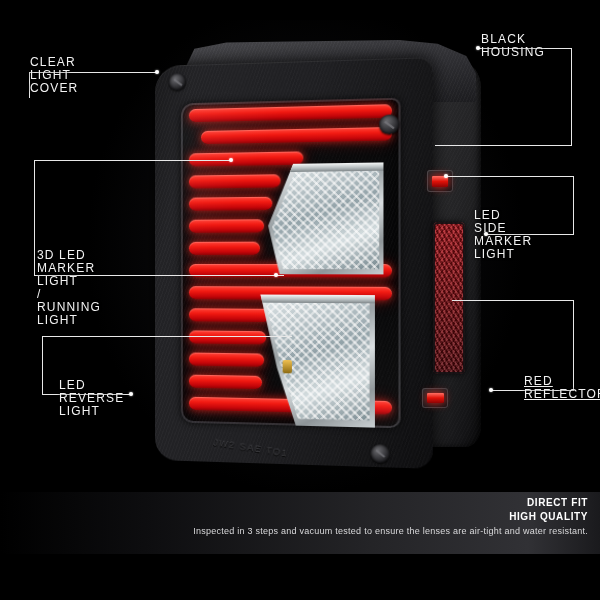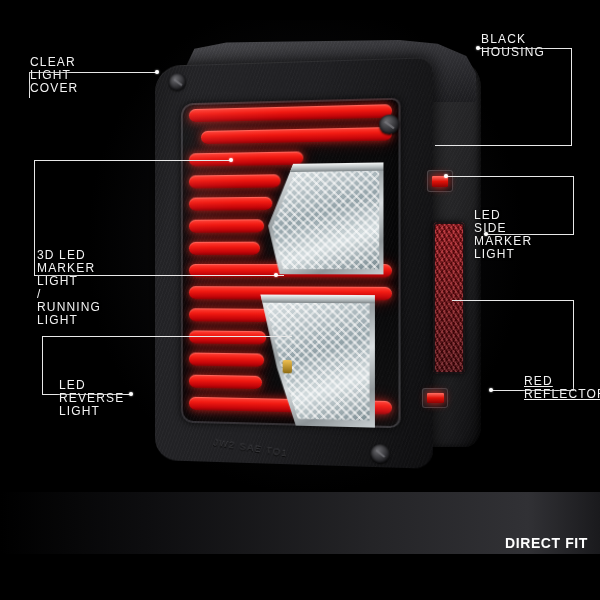--- a/index.html
+++ b/index.html
@@ -274,25 +274,24 @@
     background: linear-gradient(90deg,#000000 0%, #0d0d0f 24%, #242427 62%, #313135 88%, #1a1a1d 100%);
     z-index:15;
   }
   .feature-band .rows{
     position:absolute;
     right:12px; top:4px;
     text-align:right;
   }
   .f-title{
     color:#ffffff;
-    font-size:14px;
+    font-size:10px;
     font-weight:bold;
     letter-spacing:0.6px;
     line-height:14px;
-    margin-top:40px;
   }
   .f-desc{
     color:#d9d9db;
     font-size:9px;
     letter-spacing:0.25px;
     line-height:14px;
     margin-bottom:5px;
   }
 </style>
 </head>
@@ -407,16 +406,18 @@
     <div class="txt" style="left:524px; top:375px;text-decoration:underline;">RED REFLECTOR</div>
   </div>
   <div class="lead h" style="left:491px; top:390px; width:83px;"></div>
   <div class="lead v" style="left:573px; top:300px; height:90px;"></div>
   <div class="lead h" style="left:452px; top:300px; width:122px;"></div>
   <div class="dot" style="left:489px; top:388px;"></div>
 
   <div class="feature-band">
     <div class="rows">
       <div class="f-title">DIRECT FIT</div>
+      <div class="f-title">HIGH QUALITY</div>
+      <div class="f-desc">Inspected in 3 steps and vacuum tested to ensure the lenses are air-tight and water resistant.</div>
     </div>
   </div>
 
 </div>
 
 </body></html>

